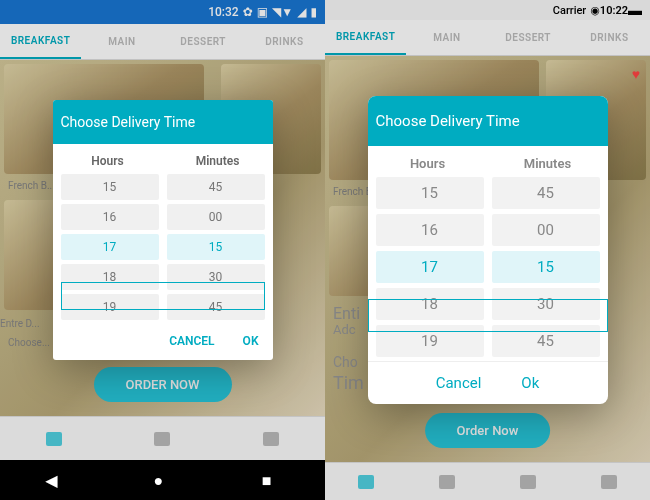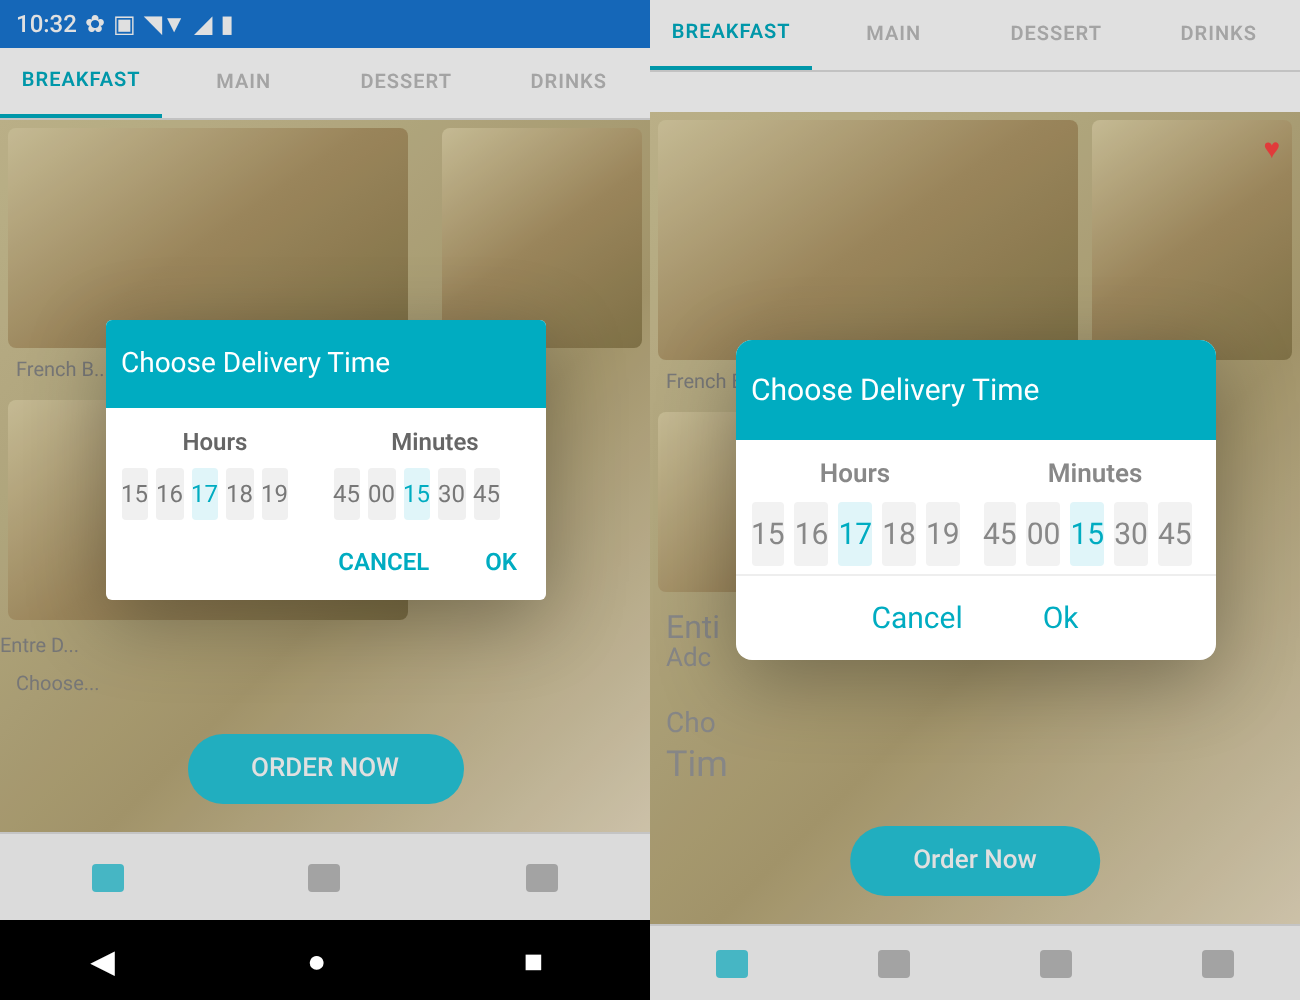--- a/index.html
+++ b/index.html
@@ -2,21 +2,21 @@
 <html><head>
 <meta charset="utf-8">
 <style>
 *{box-sizing:border-box;margin:0;padding:0;font-family:-apple-system,BlinkMacSystemFont,Roboto,sans-serif}
 body{width:650px;height:500px;background:#fff;display:flex;position:relative;overflow:hidden}
 .phone{position:relative;height:500px;overflow:hidden}
 .android{width:325px;background:#000}
 .ios{width:325px;background:#f0f0f0}
 .screen{position:absolute;top:0;left:0;right:0;bottom:40px;background:#fff;overflow:hidden}
 .ios .screen{bottom:0}
-.statusbar{height:24px;display:flex;align-items:center;justify-content:flex-start;padding:10px 8px;font-size:12px;font-weight:500}
+.statusbar{height:24px;display:flex;align-items:center;justify-content:flex-end;padding:10px 8px;font-size:12px;font-weight:500}
 .android .statusbar{background:#1976d2;color:#fff}
 .ios .statusbar{background:#f7f7f7;color:#000;height:20px;font-size:11px}
 .sb-left,.sb-right{display:flex;align-items:center;gap:4px}
 .tabs{display:flex;height:36px;border-bottom:1px solid #ddd;background:#fff}
 .tab{flex:1;display:flex;align-items:center;justify-content:center;font-size:10px;font-weight:600;color:#bbb;letter-spacing:0.5px}
 .tab.active{color:#00acc1;border-bottom:2px solid #00acc1}
 .content{position:absolute;top:60px;left:0;right:0;bottom:44px;background:linear-gradient(135deg,#d4c89a 0%,#c8bc8e 30%,#b8a878 60%,#e8dcc0 100%)}
 .ios .content{top:56px;bottom:38px}
 .foodimg{position:absolute;background:linear-gradient(145deg,#e0d4a8,#b09868,#908050);border-radius:4px}
 .label{position:absolute;font-size:10px;color:#888}
@@ -33,21 +33,21 @@
 .android .overlay{bottom:40px}
 .dialog{background:#fff;border-radius:3px;box-shadow:0 10px 40px rgba(0,0,0,0.3);overflow:hidden}
 .android .dialog{width:220px}
 .ios .dialog{width:240px;border-radius:8px}
 .dlg-header{background:#00acc1;color:#fff;text-align:left;padding:14px 8px;font-size:14px;font-weight:400}
 .ios .dlg-header{padding:16px 8px;font-size:15px}
 .dlg-labels{display:flex;padding:10px 0 6px}
 .dlg-labels>div{flex:1;text-align:center;font-size:12px;font-weight:600;color:#666}
 .ios .dlg-labels>div{font-size:13px;color:#888}
 .picker{display:flex;padding:0 8px 4px;gap:8px}
-.col{flex:1;display:flex;flex-direction:row;gap:4px}
+.col{flex:1;display:flex;flex-direction:column;gap:4px}
 .ios .col{gap:5px}
 .opt{background:#f0f0f0;text-align:center;padding:6px 0;font-size:12px;color:#777;border-radius:2px}
 .ios .opt{padding:7px 0;font-size:15px;color:#888;background:#f2f2f2}
 .opt.sel{background:#e0f5f9;color:#00acc1}
 .selrow{position:relative}
 .selborder{position:absolute;left:8px;right:8px;border:1px solid #00acc1;pointer-events:none}
 .android .selborder{top:108px;height:28px}
 .ios .selborder{top:122px;height:33px;left:0;right:0}
 .dlg-actions{display:flex;justify-content:flex-end;padding:10px 14px 12px;gap:28px}
 .ios .dlg-actions{border-top:1px solid #eee;padding:12px 20px;gap:40px;justify-content:center}
@@ -134,20 +134,30 @@
  </div>
  <div class="androidnav">
   <span class="anav">◀</span>
   <span class="anav">●</span>
   <span class="anav">■</span>
  </div>
 </div>
 
 <div class="phone ios">
  <div class="screen">
+  <div class="statusbar">
+   <div class="sb-left">
+    <span>Carrier</span>
+    <span>◉</span>
+   </div>
+   <span style="font-weight:600">10:22</span>
+   <div class="sb-right">
+    <span style="font-size:14px">▬</span>
+   </div>
+  </div>
   <div class="tabs">
    <div class="tab active">BREAKFAST</div>
    <div class="tab">MAIN</div>
    <div class="tab">DESSERT</div>
    <div class="tab">DRINKS</div>
   </div>
   <div class="content">
    <div class="foodimg" style="top:4px;left:4px;width:210px;height:120px"></div>
    <div class="foodimg" style="top:4px;right:4px;width:100px;height:120px">
           <span class="heart">♥</span>

